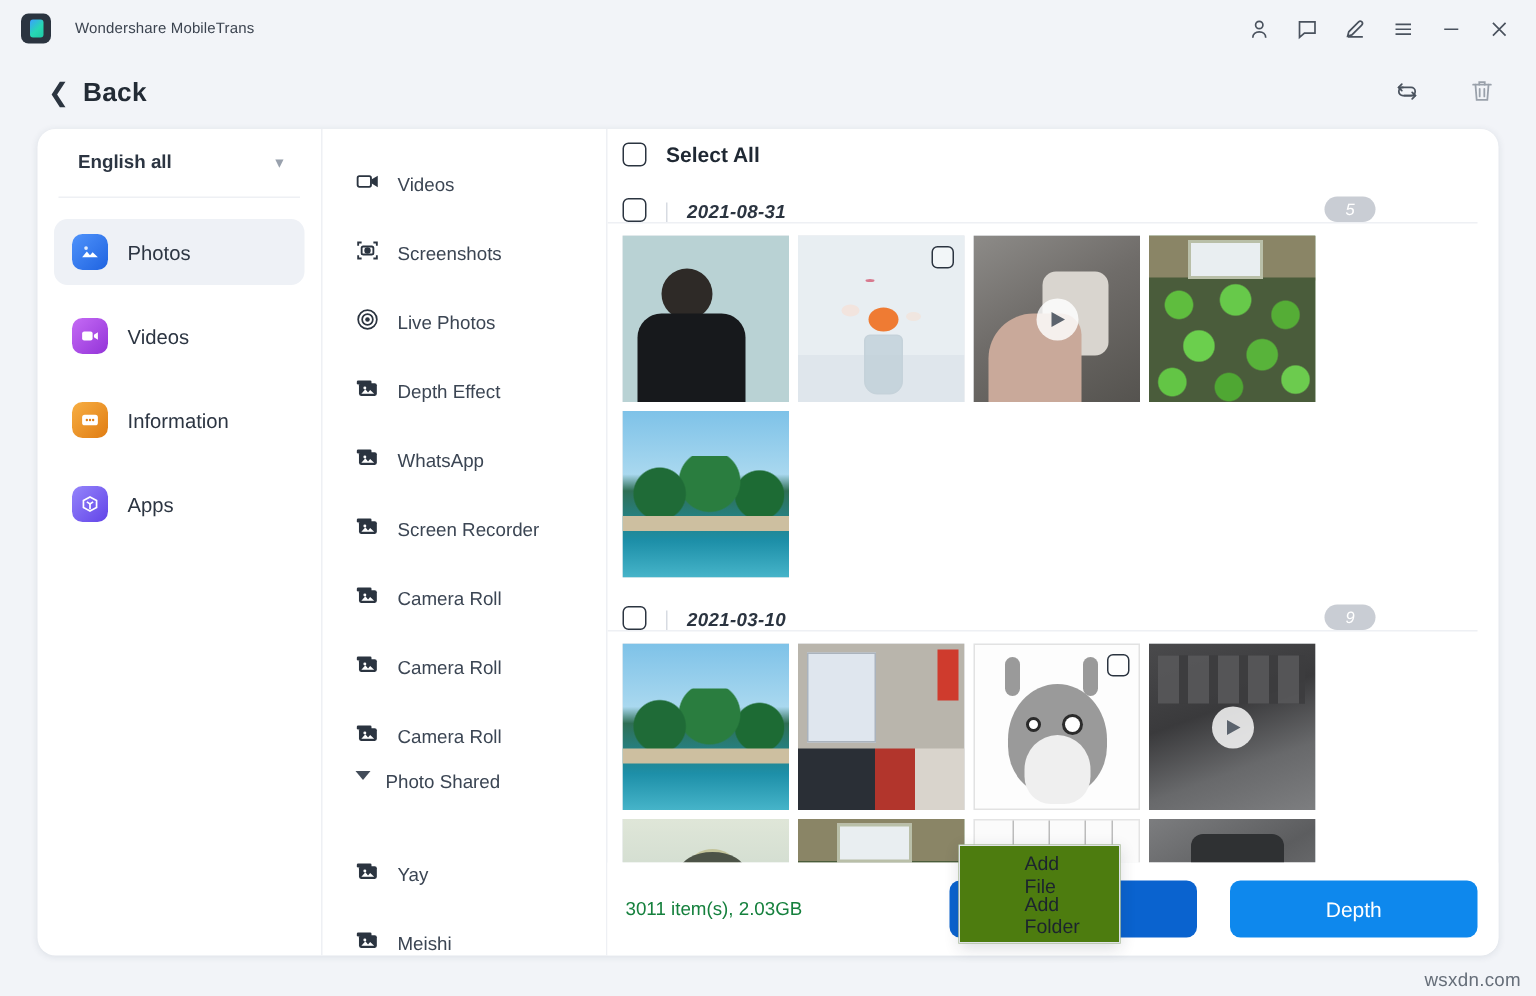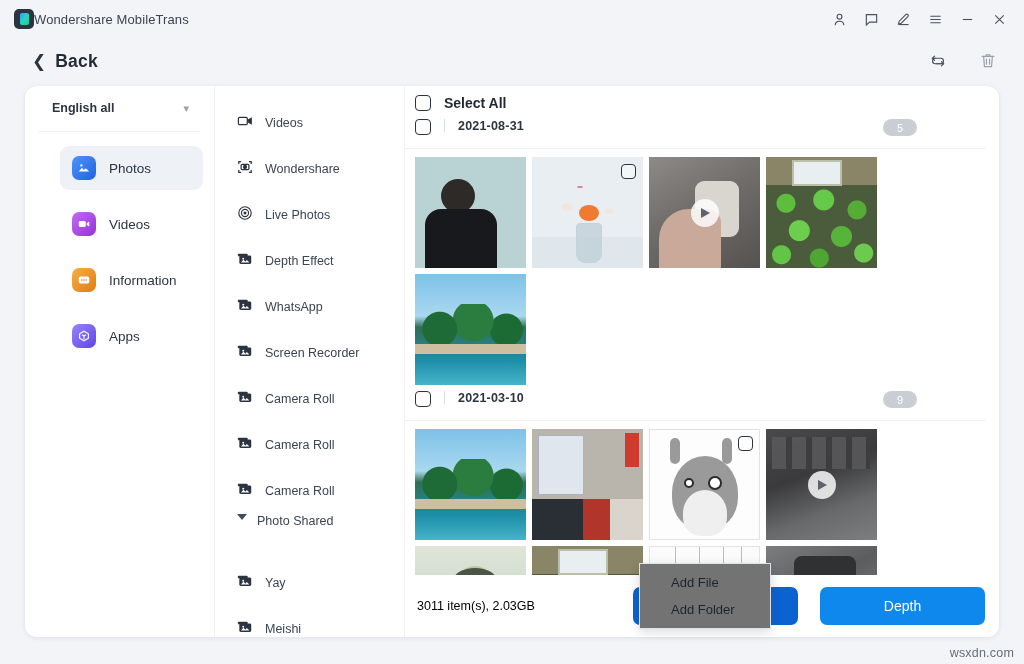--- a/index.html
+++ b/index.html
@@ -20,21 +20,21 @@
   .app-logo {
     width: 20px; height: 20px; border-radius: 5px;
     background: #2b3440; position: relative; flex: 0 0 auto;
     display: flex; align-items: center; justify-content: center;
   }
   .app-logo::after {
     content: ""; width: 9px; height: 12px; border-radius: 2px;
     background: linear-gradient(135deg, #3aa0ff 0%, #27d7b4 55%, #1fc9a5 100%);
   }
   .app-title {
-    margin-left: 0; font-size: 13px; color: #3c4450;
+    margin-left: 16px; font-size: 10px; color: #3c4450;
     letter-spacing: .1px; white-space: nowrap;
   }
   .win-ctrls {
     position: absolute; right: 10px; top: 0; height: 38px;
     display: flex; align-items: center; gap: 2px;
   }
   .win-btn {
     width: 30px; height: 28px; display: flex; align-items: center;
     justify-content: center; border-radius: 4px; cursor: pointer;
   }
@@ -72,21 +72,21 @@
     width: 190px; flex: 0 0 190px; border-right: 1px solid #eef0f4;
     padding-top: 12px; position: relative;
   }
   .lang-select {
     margin: 0 14px; height: 34px; display: flex; align-items: flex-end;
     justify-content: space-between; padding: 0 11px 16px 13px;
     border-bottom: 1px solid #eef0f4; cursor: pointer;
   }
   .lang-label { font-size: 12.5px; color: #2c3542; font-weight: bold; }
   .chev { color: #99a1ad; font-size: 11px; }
-  .nav-list { margin-top: 14px; padding: 0 11px; margin-left: 24px; }
+  .nav-list { margin-top: 14px; padding: 0 11px; }
   .nav-item {
     height: 44px; display: flex; align-items: center; gap: 13px;
     padding-left: 12px; border-radius: 9px; cursor: pointer;
     margin-bottom: 12px;
   }
   .nav-item.active { background: #eef1f6; }
   .nav-ic {
     width: 24px; height: 24px; border-radius: 7px; flex: 0 0 auto;
     display: flex; align-items: center; justify-content: center;
     color: #fff;
@@ -119,23 +119,24 @@
     height: 33px; display: flex; align-items: center; gap: 13px;
     padding-left: 10px;
   }
   .cbox {
     width: 16px; height: 16px; border: 1.6px solid #2b3440;
     border-radius: 4px; background: #fff; flex: 0 0 auto; cursor: pointer;
   }
   .selectall-label { font-size: 14px; font-weight: bold; color: #1f2833; }
 
   .date-row {
-    height: 30px; display: flex; align-items: flex-start; gap: 13px;
+    height: 30px; display: flex; align-items: flex-end; gap: 13px;
     padding-left: 10px; border-bottom: 1px solid #eef0f4;
     position: relative;
+    font-style: italic;
   }
   .date-sep { width: 1px; height: 13px; background: #d7dbe2; }
   .date-label { font-size: 12.5px; color: #2b3440; font-weight: bold; letter-spacing: .2px; }
   .count-badge {
     position: absolute; right: 68px;
     min-width: 34px; height: 17px; border-radius: 9px;
     background: #c9cdd4; color: #fff; font-size: 11px;
     display: flex; align-items: center; justify-content: center;
   }
 
@@ -159,38 +160,38 @@
     content: ""; width: 0; height: 0; margin-left: 2px;
     border-left: 9px solid #5b636d;
     border-top: 5.5px solid transparent; border-bottom: 5.5px solid transparent;
   }
 
   
   .footer {
     height: 62px; flex: 0 0 62px; display: flex; align-items: center;
     padding: 0 14px 0 12px; position: relative; background: #fff;
   }
-  .footer-info { font-size: 12.5px; color: #000000; }
+  .footer-info { font-size: 12.5px; color: #15803d; }
   .footer-btns {
     position: absolute; right: 14px; display: flex; gap: 22px;
   }
   .btn {
     width: 165px; height: 38px; border-radius: 7px; border: none;
     color: #fff; font-size: 14px; cursor: pointer;
     font-family: "Liberation Sans", sans-serif;
   }
   .btn-import { background: #0a63cf; }
   .btn-export { background: #0e88ed; }
 
   
   .ctxmenu {
-    position: absolute; left: 639px; top: 563px; width: 132px;
-    background: #737373; border: 1px solid #dfe2e8;
+    position: absolute; left: 639px; top: 563px; width: 108px;
+    background: #4d7c0f; border: 1px solid #dfe2e8;
     box-shadow: 0 3px 10px rgba(30,40,60,.16);
-    z-index: 50; padding: 5px 4px;
+    z-index: 50; padding: 5px 16px;
   }
   .ctxitem {
     height: 27px; display: flex; align-items: center; padding-left: 27px;
     font-size: 13px; color: #1c242e; cursor: pointer;
   }
 
   .watermark {
     position: absolute; right: 10px; bottom: 4px;
     font-size: 12.5px; color: #666e79; letter-spacing: .2px;
   }
@@ -426,21 +427,21 @@
     </div>
 
     <div class="album-item">
       <span>
         <svg width="16" height="16" viewBox="0 0 18 18" fill="none" stroke="#2b3440" stroke-width="1.4">
             <path d="M2 5.5V3h2.6M13.4 3H16v2.5M16 12.5V15h-2.6M4.6 15H2v-2.5"></path>
             <circle cx="9" cy="9" r="2.4" fill="#2b3440" stroke="none"></circle>
             <rect x="4.6" y="6" width="8.8" height="6" rx="1.2"></rect>
           </svg>
       </span>
-      <span class="album-text">Wondershare</span>
+      <span class="album-text">Screenshots</span>
     </div>
 
     <div class="album-item">
       <span>
         <svg width="16" height="16" viewBox="0 0 18 18" fill="none" stroke="#2b3440" stroke-width="1.3">
             <circle cx="9" cy="9" r="7"></circle>
             <circle cx="9" cy="9" r="4"></circle>
             <circle cx="9" cy="9" r="1.7" fill="#2b3440" stroke="none"></circle>
           </svg>
       </span>

